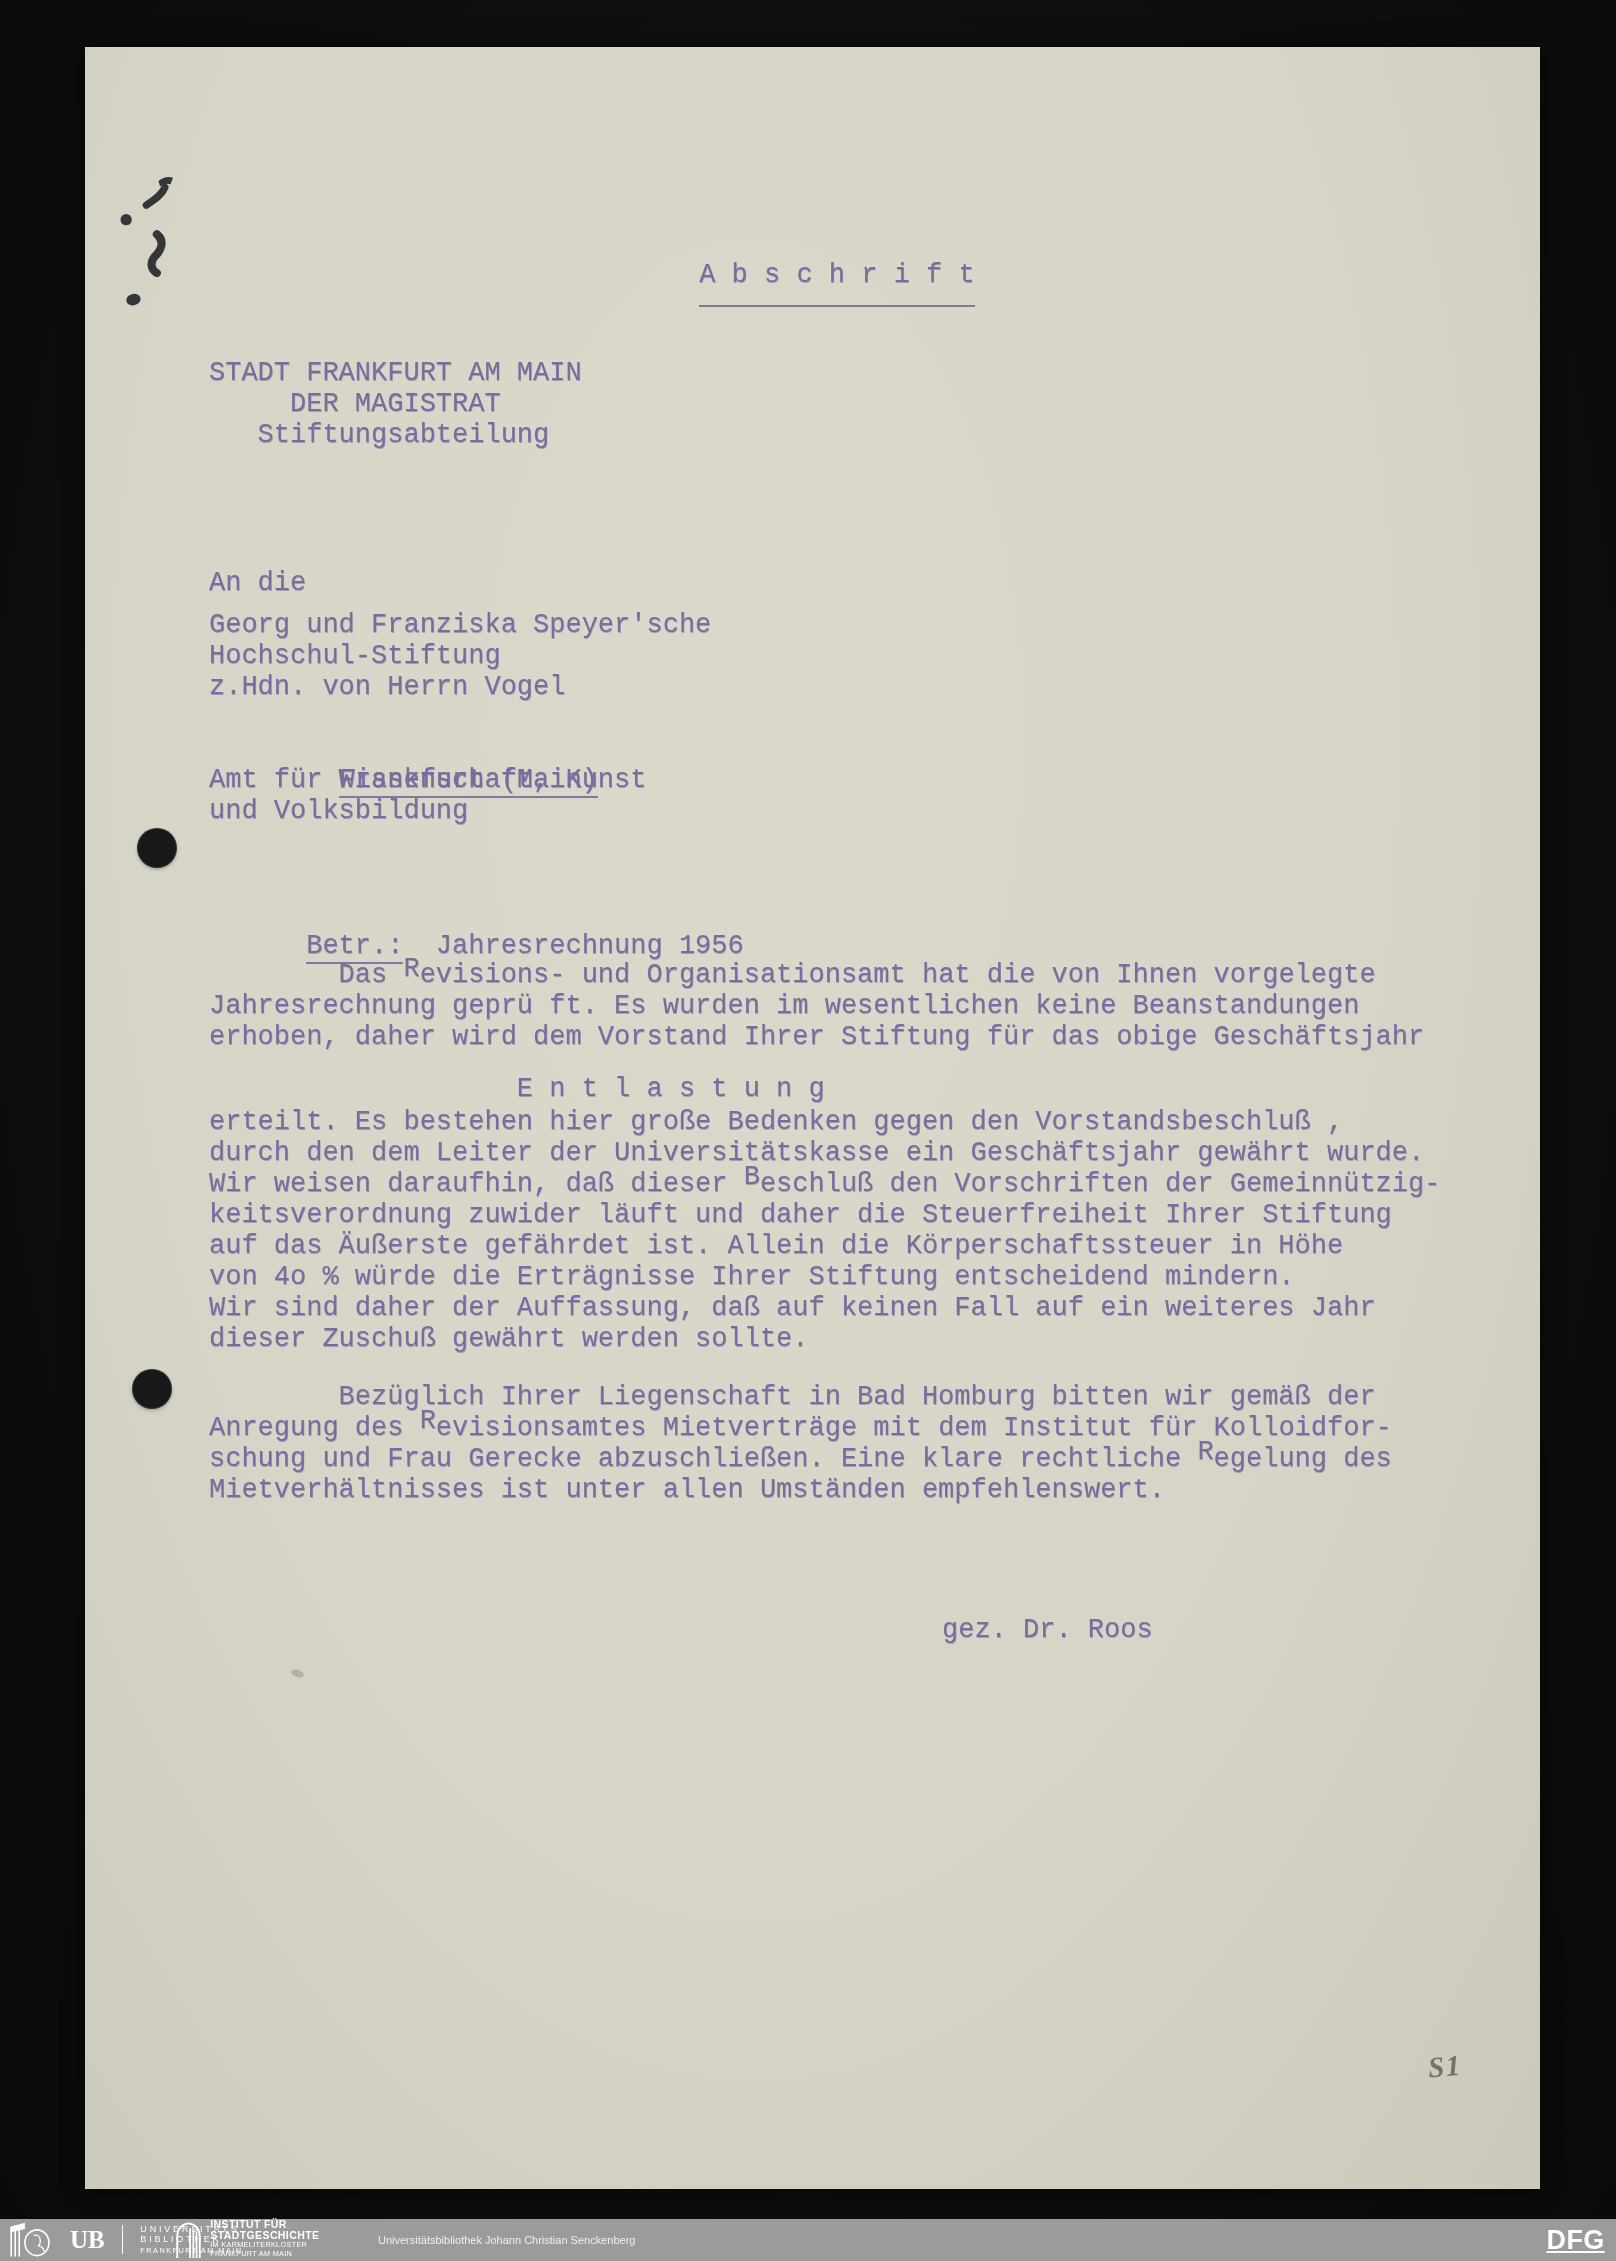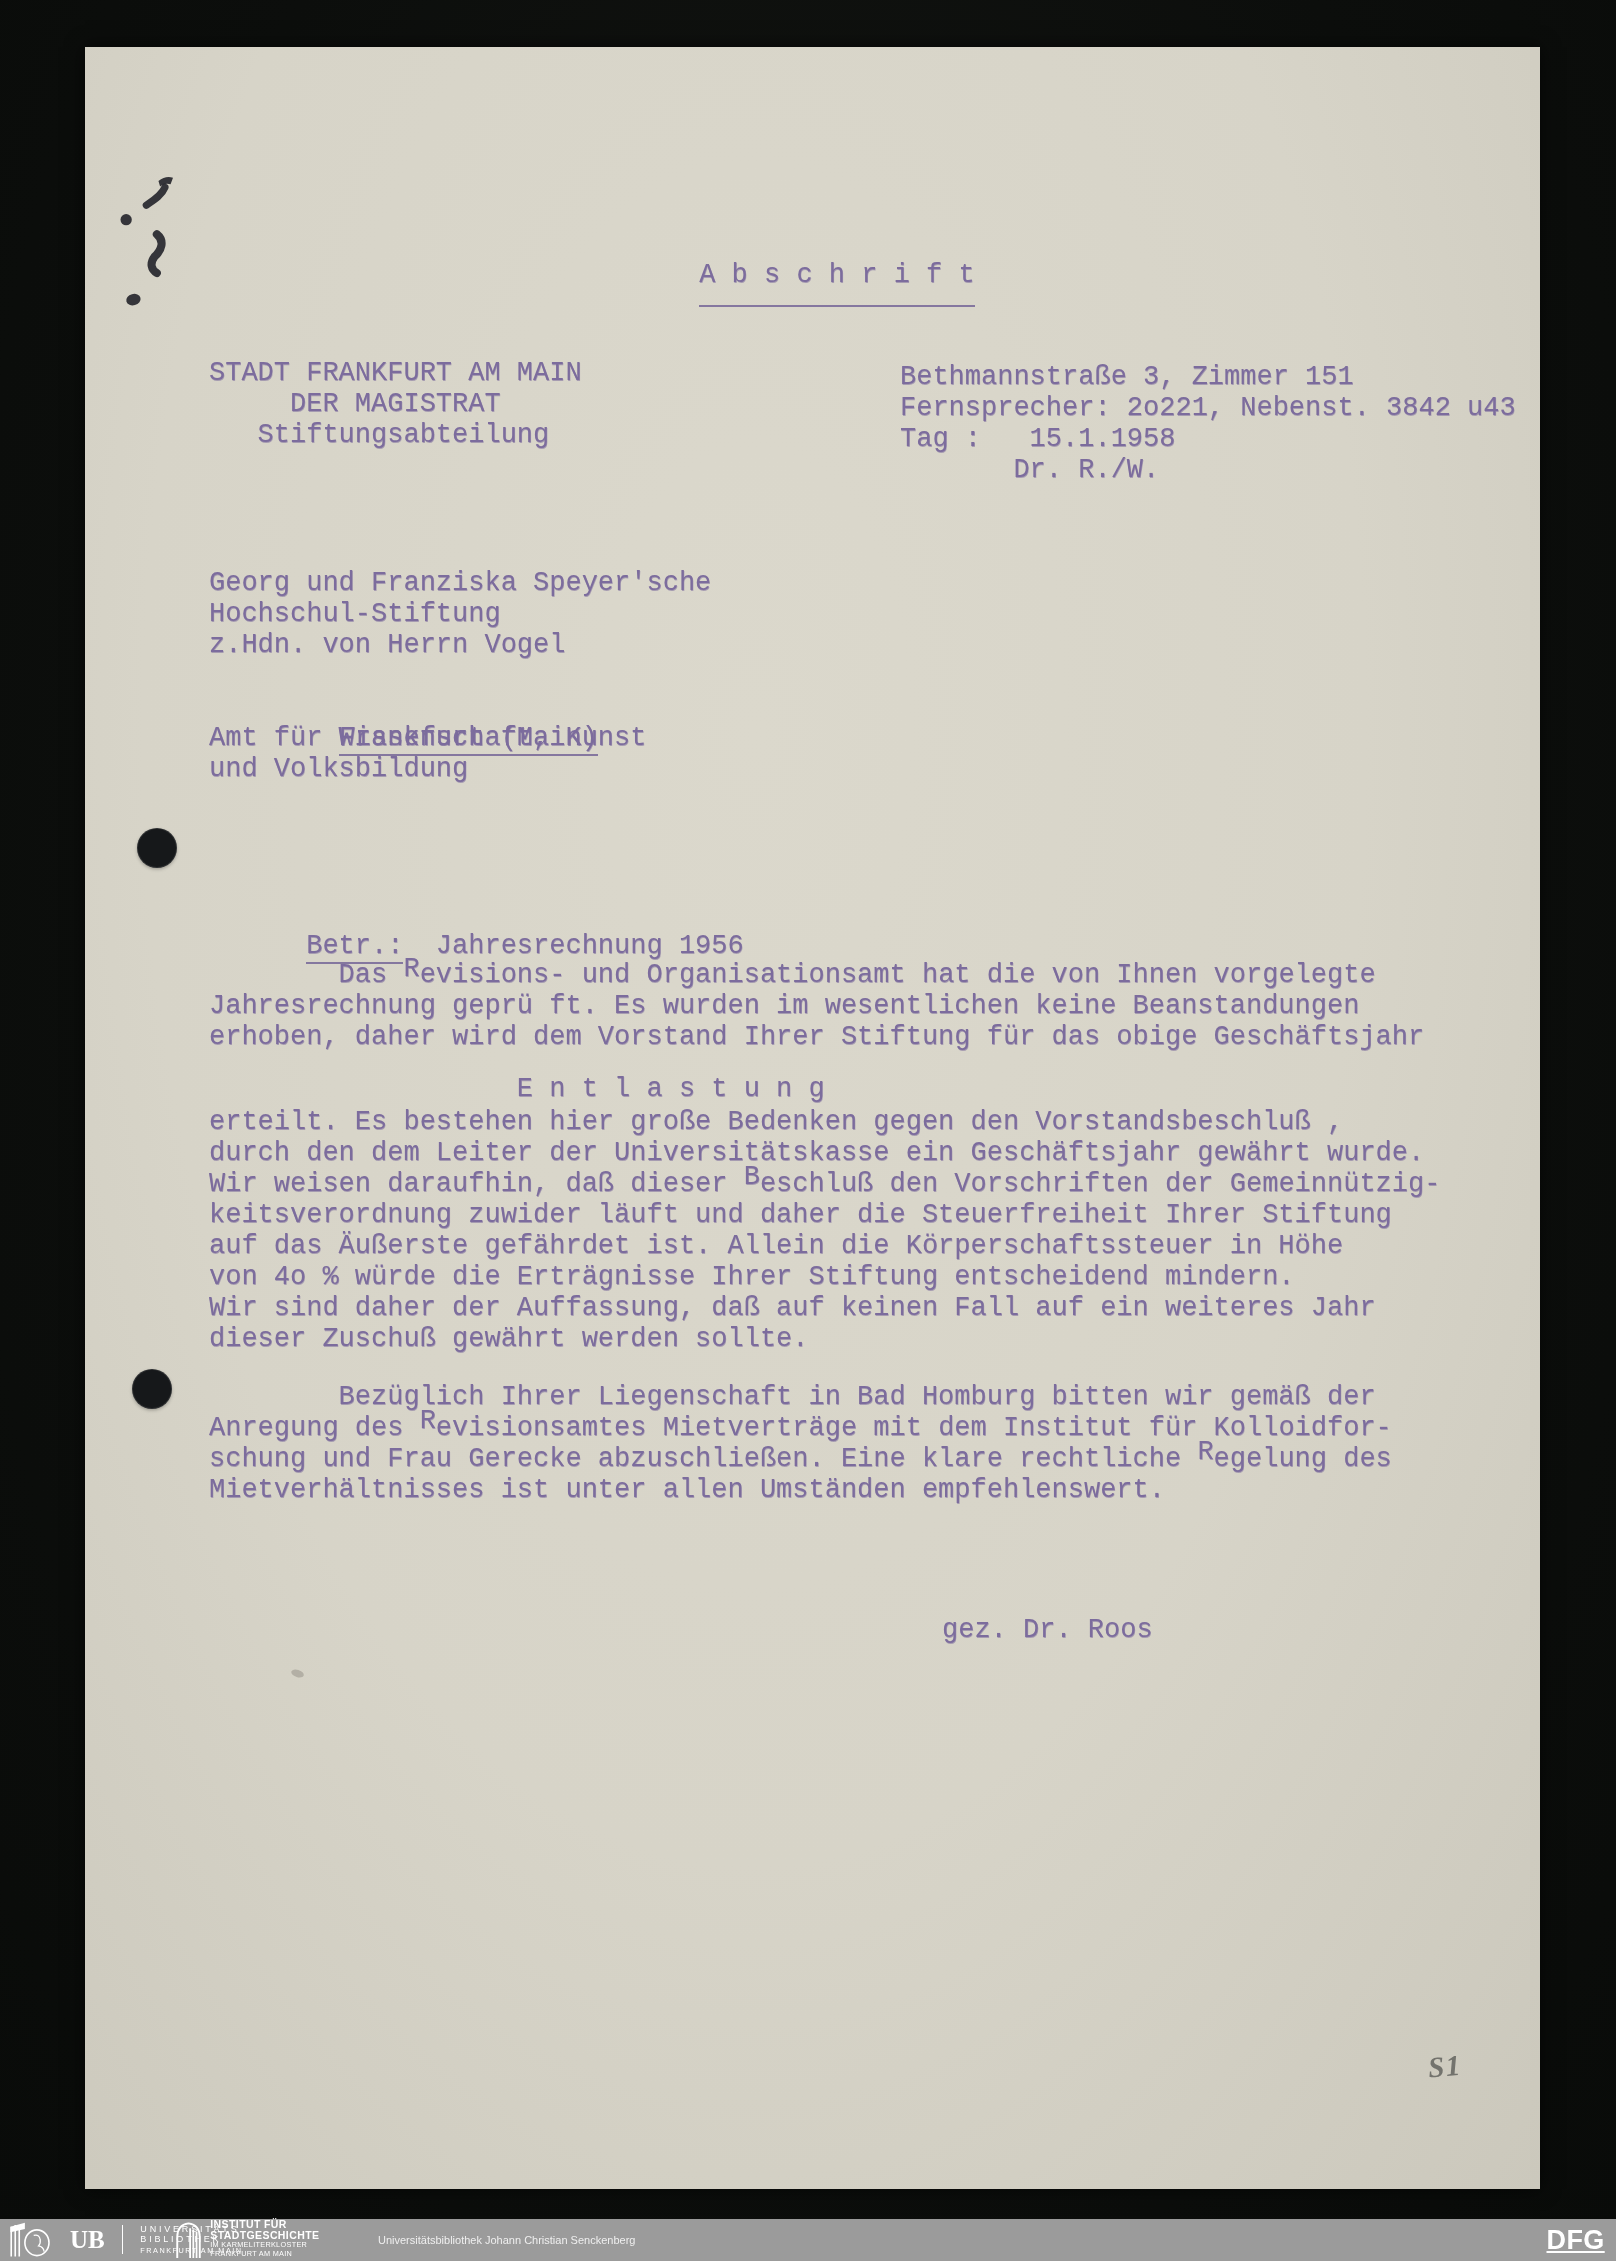--- a/index.html
+++ b/index.html
@@ -85,28 +85,23 @@
     <div class="title tline">
       <span class="u">A b s c h r i f t</span>
     </div>
 
     <div class="hdr-left">
         <div class="tline">STADT FRANKFURT AM MAIN</div>
         <div class="tline">     DER MAGISTRAT</div>
         <div class="tline">   Stiftungsabteilung</div>
       </div>
 
-    <div class="hdr-right">
-        <div class="tline">Bethmannstraße 3, Zimmer 151</div>
-        <div class="tline">Fernsprecher: 2o221, Nebenst. 3842 u43</div>
-        <div class="tline">Tag :   15.1.1958</div>
-        <div class="tline">       Dr. R./W.</div>
-      </div>
 
     <div class="address">
+      <div class="tline andie">An die</div>
       <div>
           <div class="tline">Georg und Franziska Speyer'sche</div>
           <div class="tline">Hochschul-Stiftung</div>
           <div class="tline">z.Hdn. von Herrn Vogel</div>
           <div class="tline"> </div>
         </div>
       <div class="tline">
         <span class="u2">Frankfurt (Main)</span>
       </div>
       <div>

